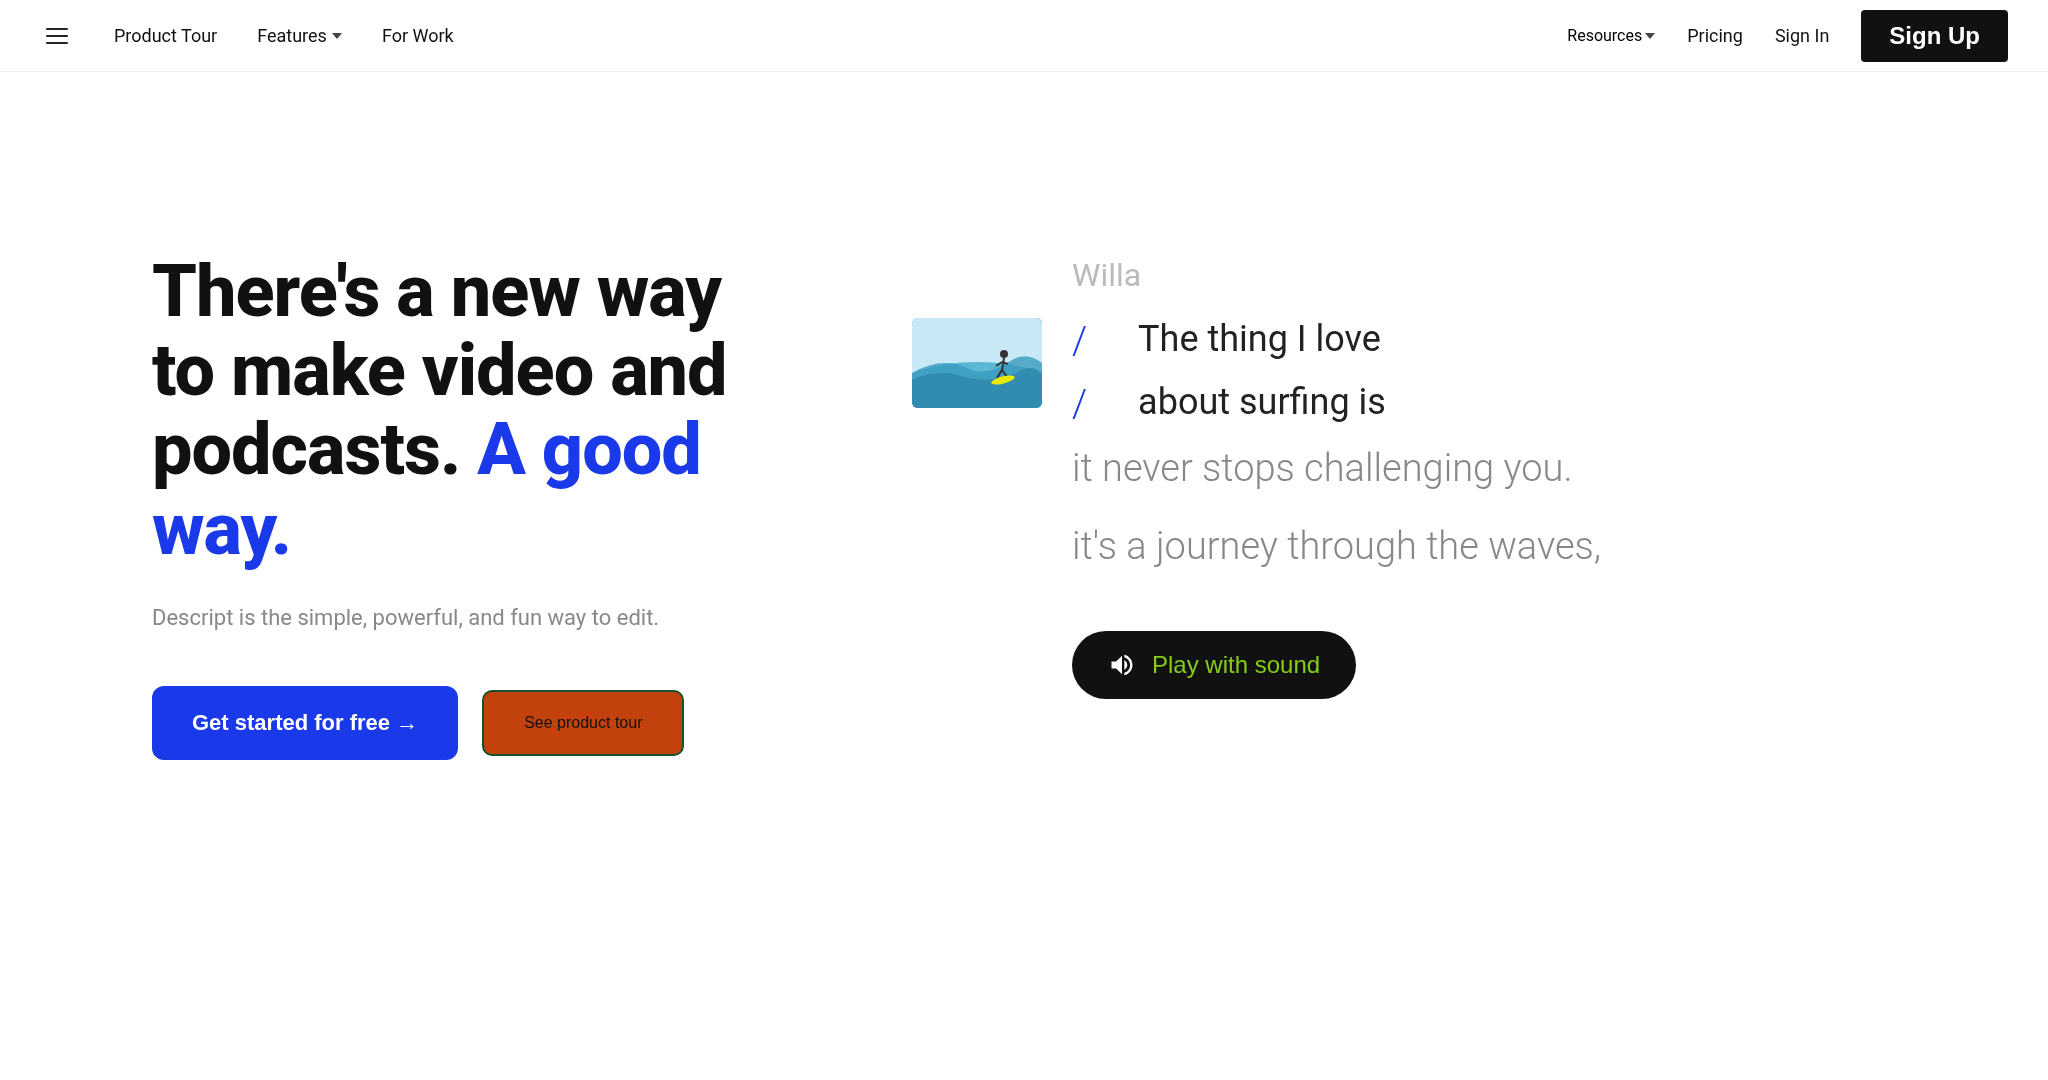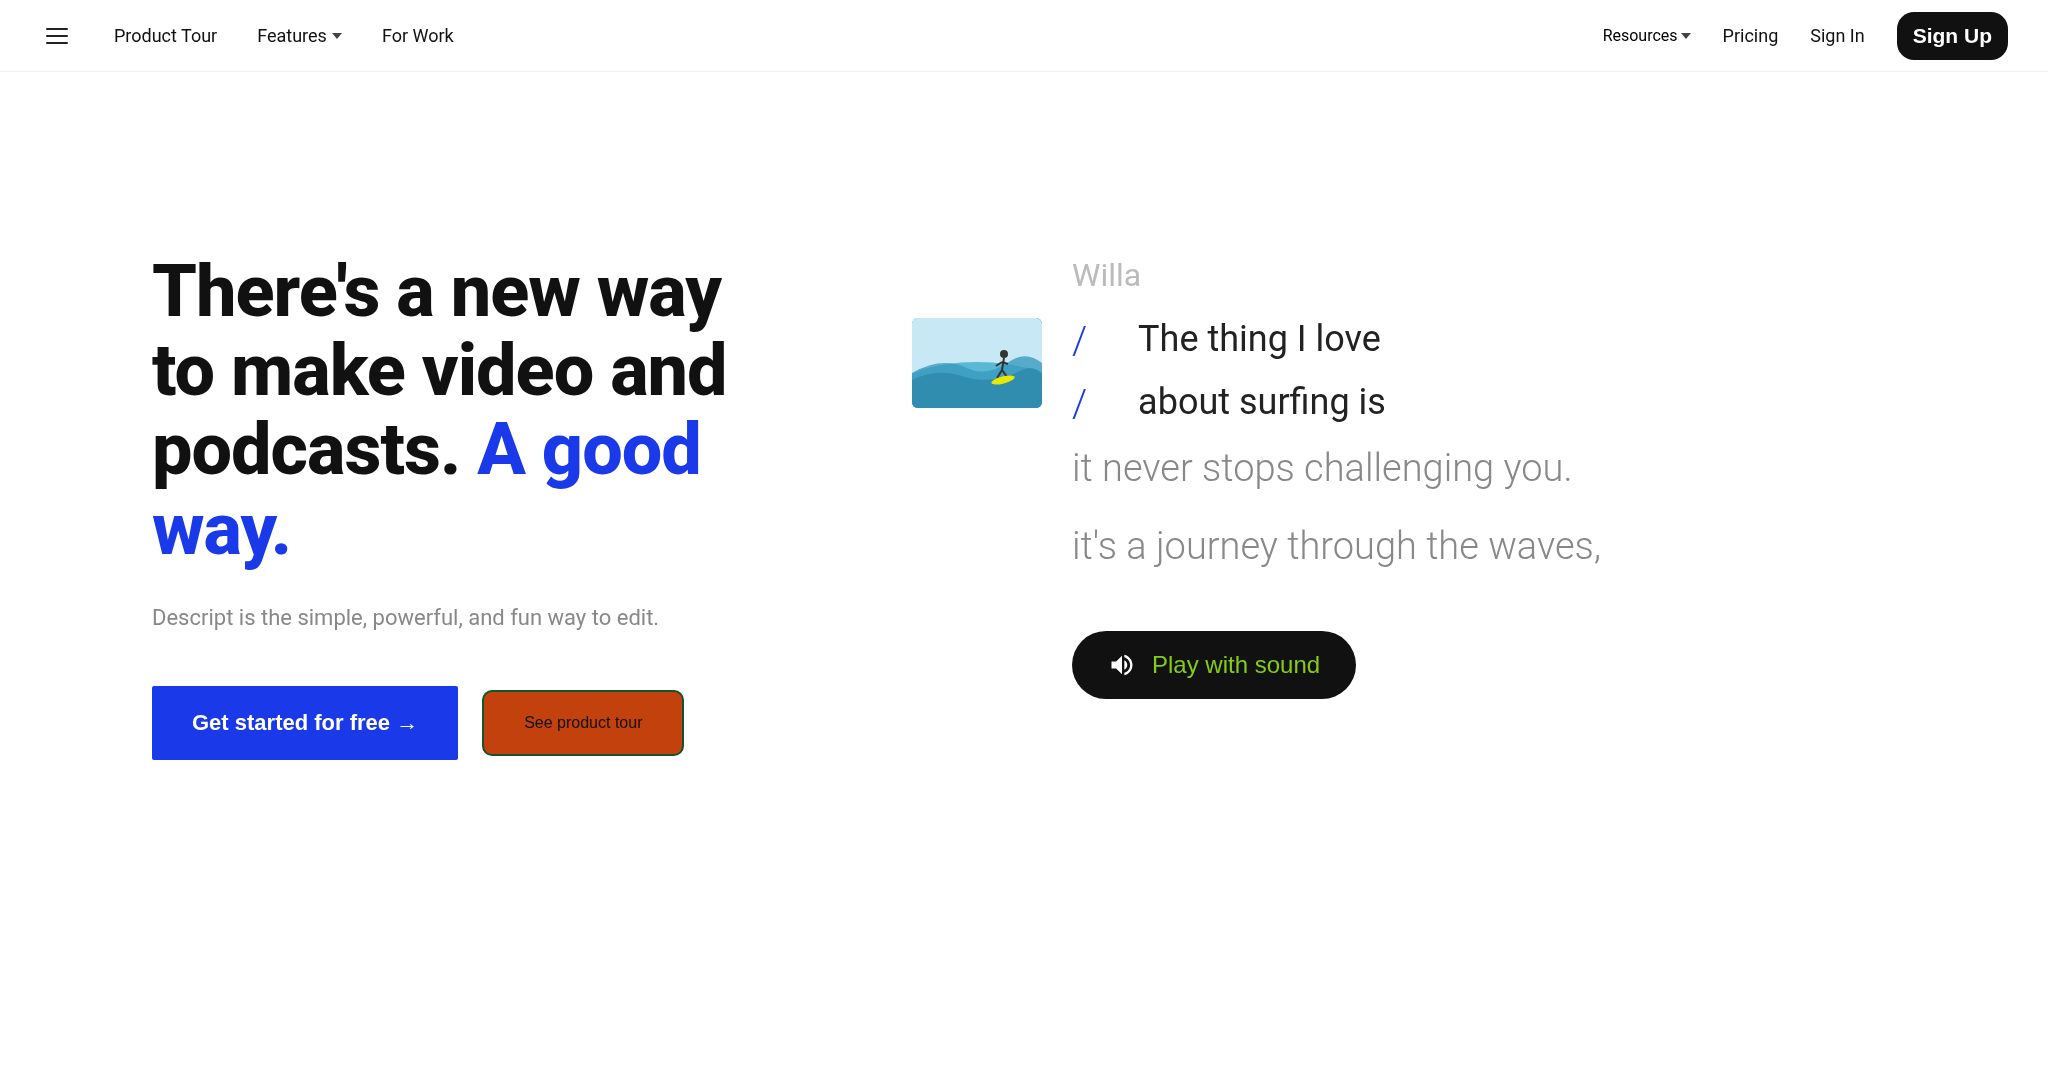--- a/index.html
+++ b/index.html
@@ -95,23 +95,23 @@
       border-left: 5px solid transparent;
       border-right: 5px solid transparent;
       border-top: 6px solid #444;
       display: inline-block;
     }
 
     .btn-signup {
       background: #111;
       color: #fff;
       border: none;
-      border-radius: 17px;
-      padding: 12px 16px;
-      font-size: 21px;
+      border-radius: 4px;
+      padding: 12px 28px;
+      font-size: 24px;
       font-weight: 600;
       cursor: pointer;
     }
 
     
     .hero {
       display: flex;
       align-items: flex-start;
       padding: 120px 80px 80px 120px;
       min-height: calc(1080px - 72px);
@@ -148,21 +148,21 @@
     .hero-buttons {
       display: flex;
       align-items: center;
       gap: 24px;
     }
 
     .btn-primary {
       background: #1a39e8;
       color: #fff;
       border: none;
-      border-radius: 2px;
+      border-radius: 12px;
       padding: 24px 40px;
       font-size: 22px;
       font-weight: 600;
       cursor: pointer;
       white-space: nowrap;
       display: flex;
       align-items: center;
       gap: 10px;
     }
 

